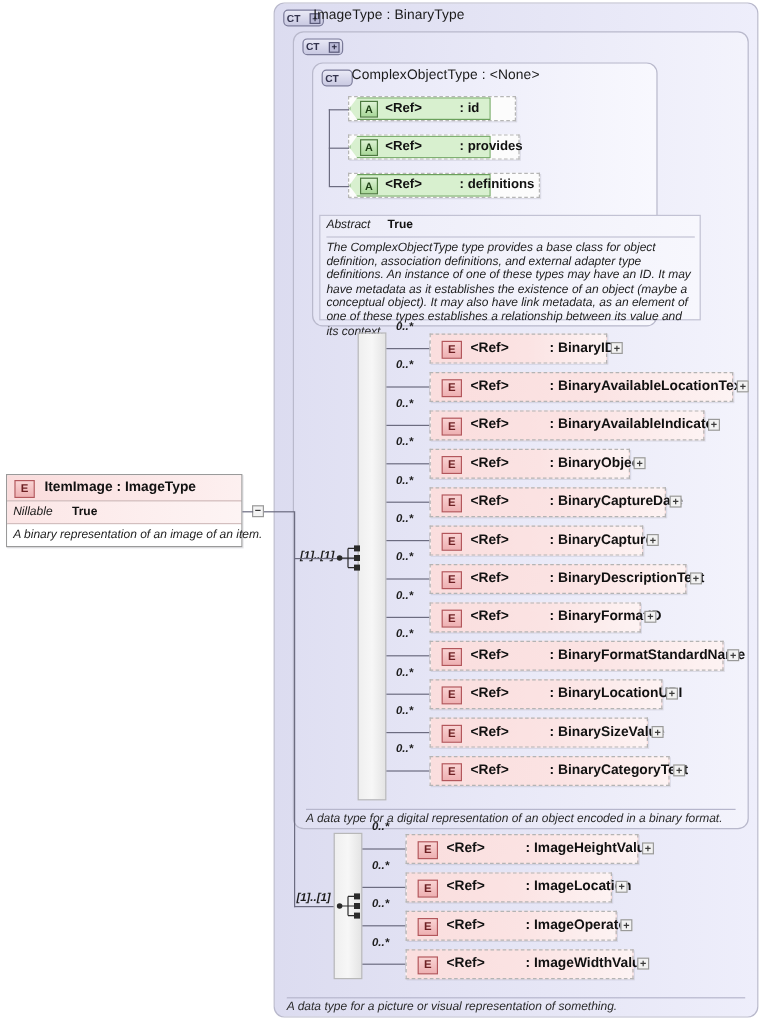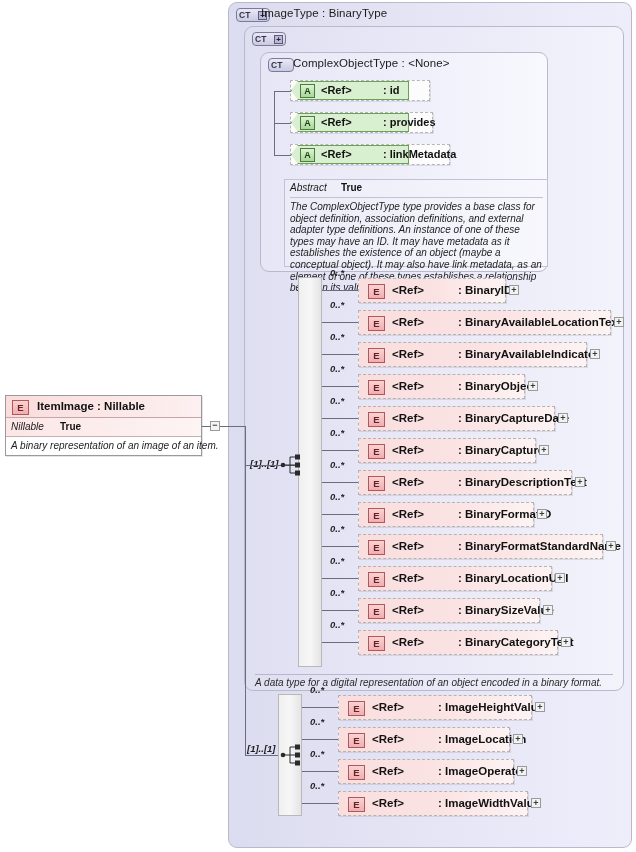--- a/index.html
+++ b/index.html
@@ -280,20 +280,21 @@
 <body>
 
 <div id="canvas">
 
   <div class="panel lvl1" style="left:228px; top:2px; width:404px; height:846px;">
     <div class="ct-badge plus" style="left:7px; top:5px;">
       <span>CT</span>
       <span class="pl">+</span>
     </div>
     <div class="panel-title">ImageType : BinaryType</div>
+    <div class="panel-footer" style="top:828px;">A data type for a picture or visual representation of something.</div>
   </div>
 
   <div class="panel lvl2" style="left:244px; top:26px; width:380px; height:665px;">
     <div class="ct-badge plus" style="left:7px; top:5px;">
       <span>CT</span>
       <span class="pl">+</span>
     </div>
     <div class="panel-footer" style="top:647px;">A data type for a digital representation of an object encoded in a binary format.</div>
   </div>
 
@@ -315,38 +316,38 @@
     <div class="attr-inner"></div>
     <div class="attr-icon">A</div>
     <div class="attr-ref">&lt;Ref&gt;</div>
     <div class="attr-name">: provides</div>
   </div>
 
   <div class="attr-box" style="left:290px; top:144px; width:160px;">
     <div class="attr-inner"></div>
     <div class="attr-icon">A</div>
     <div class="attr-ref">&lt;Ref&gt;</div>
-    <div class="attr-name">: linkMetadata</div>
+    <div class="attr-name">: definitions</div>
   </div>
 
   <div class="ln v" style="left:274px; top:91px; height:64px;"></div>
   <div class="ln h" style="left:274px; top:91px; width:17px;"></div>
   <div class="ln h" style="left:274px; top:123px; width:17px;"></div>
   <div class="ln h" style="left:274px; top:155px; width:17px;"></div>
 
-  <div class="abs-box" style="left:284px; top:179px; width:264px; height:88px;">
+  <div class="abs-box" style="left:266px; top:179px; width:318px; height:88px;">
     <div class="abs-key">Abstract</div>
     <div class="abs-val">True</div>
     <div class="abs-text">The ComplexObjectType type provides a base class for object definition, association definitions, and external adapter type definitions. An instance of one of these types may have an ID. It may have metadata as it establishes the existence of an object (maybe a conceptual object). It may also have link metadata, as an element of one of these types establishes a relationship between its value and its context.</div>
   </div>
 
   <div class="root-box" style="left:5px; top:395px; width:197px;">
     <div class="root-head">
       <div class="root-icon">E</div>
-      <div class="root-title">ItemImage : Nillable</div>
+      <div class="root-title">ItemImage : ImageType</div>
     </div>
     <div class="root-prop">
       <div class="root-prop-key">Nillable</div>
       <div class="root-prop-val">True</div>
     </div>
     <div class="root-desc">A binary representation of an image of an item.</div>
   </div>
   <div class="minus-box" style="left:210px; top:421px;">
     <span>−</span>
   </div>

